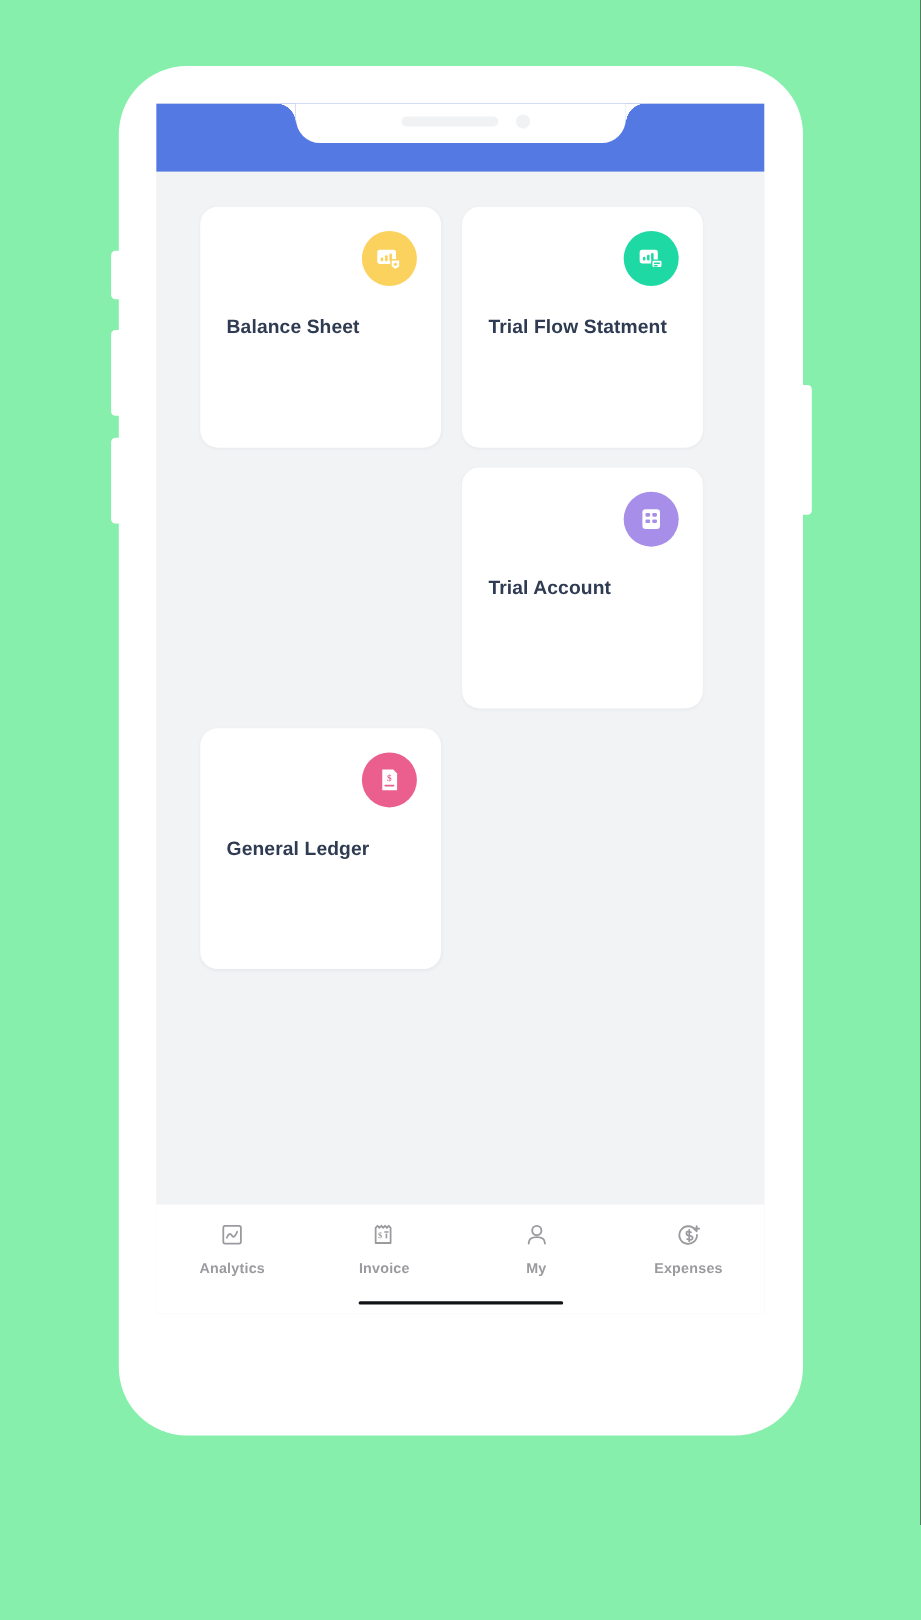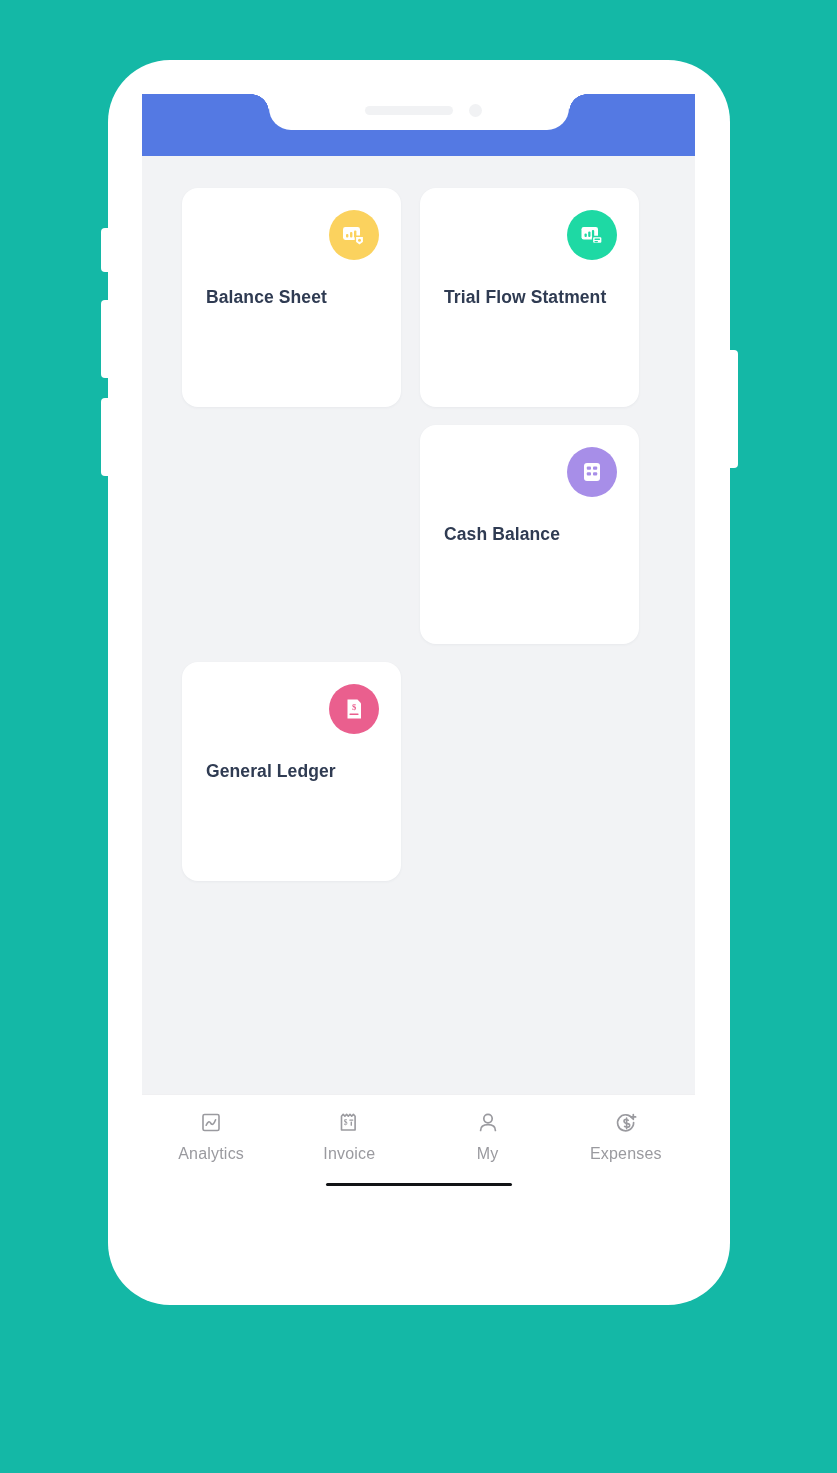--- a/index.html
+++ b/index.html
@@ -9,21 +9,21 @@
     height: 1473px;
     background: #000000;
     font-family: "Liberation Sans", sans-serif;
     overflow: hidden;
   }
 
   #stage {
     position: relative;
     width: 837px;
     height: 1473px;
-    background: #14b8a6;
+    background: #86efac;
   }
 
   
   .phone-frame {
     position: absolute;
     left: 108px;
     top: 60px;
     width: 622px;
     height: 1245px;
     background: #ffffff;
@@ -183,23 +183,24 @@
     cursor: pointer;
   }
   .tab-icon {
     width: 32px;
     height: 32px;
     display: flex;
     align-items: center;
     justify-content: center;
   }
   .tab-label {
-    font-size: 16px;
+    font-size: 13px;
     color: #9a9a9f;
     letter-spacing: 0.2px;
+    font-weight: bold;
   }
   .tab.active .tab-label { color: #9a9a9f; }
 
   
   .reports-bubble {
     width: 44px;
     height: 44px;
     border-radius: 50%;
     background: linear-gradient(150deg, #56c8f0 0%, #4a8ae8 60%, #4478e0 100%);
     display: flex;
@@ -278,21 +279,21 @@
       <div class="card">
         <div class="card-icon" style="background:#a78ee8">
           <svg width="26" height="26" viewBox="0 0 26 26">
             <rect x="5" y="4" width="16" height="18" rx="3" fill="#ffffff"></rect>
             <rect x="7.8" y="7.4" width="4.2" height="3.3" rx="1" fill="#a78ee8"></rect>
             <rect x="14" y="7.4" width="4.2" height="3.3" rx="1" fill="#a78ee8"></rect>
             <rect x="7.8" y="13.2" width="4.2" height="3.3" rx="1" fill="#a78ee8"></rect>
             <rect x="14" y="13.2" width="4.2" height="3.3" rx="1" fill="#a78ee8"></rect>
           </svg>
         </div>
-        <div class="card-label">Cash Balance</div>
+        <div class="card-label">Trial Account</div>
       </div>
 
       <div class="card">
         <div class="card-icon" style="background:#ea5f8e">
           <svg width="26" height="26" viewBox="0 0 26 26">
             <path d="M6.5 3.5 H16.5 L20 7.2 V22.5 H6.5 Z" fill="#ffffff"></path>
             <text x="13" y="14.4" font-family="Liberation Serif, serif" font-size="8.5" font-weight="bold" fill="#ea5f8e" text-anchor="middle">$</text>
             <rect x="8.4" y="17.4" width="9.2" height="1.5" rx="0.7" fill="#ea5f8e"></rect>
           </svg>
         </div>

